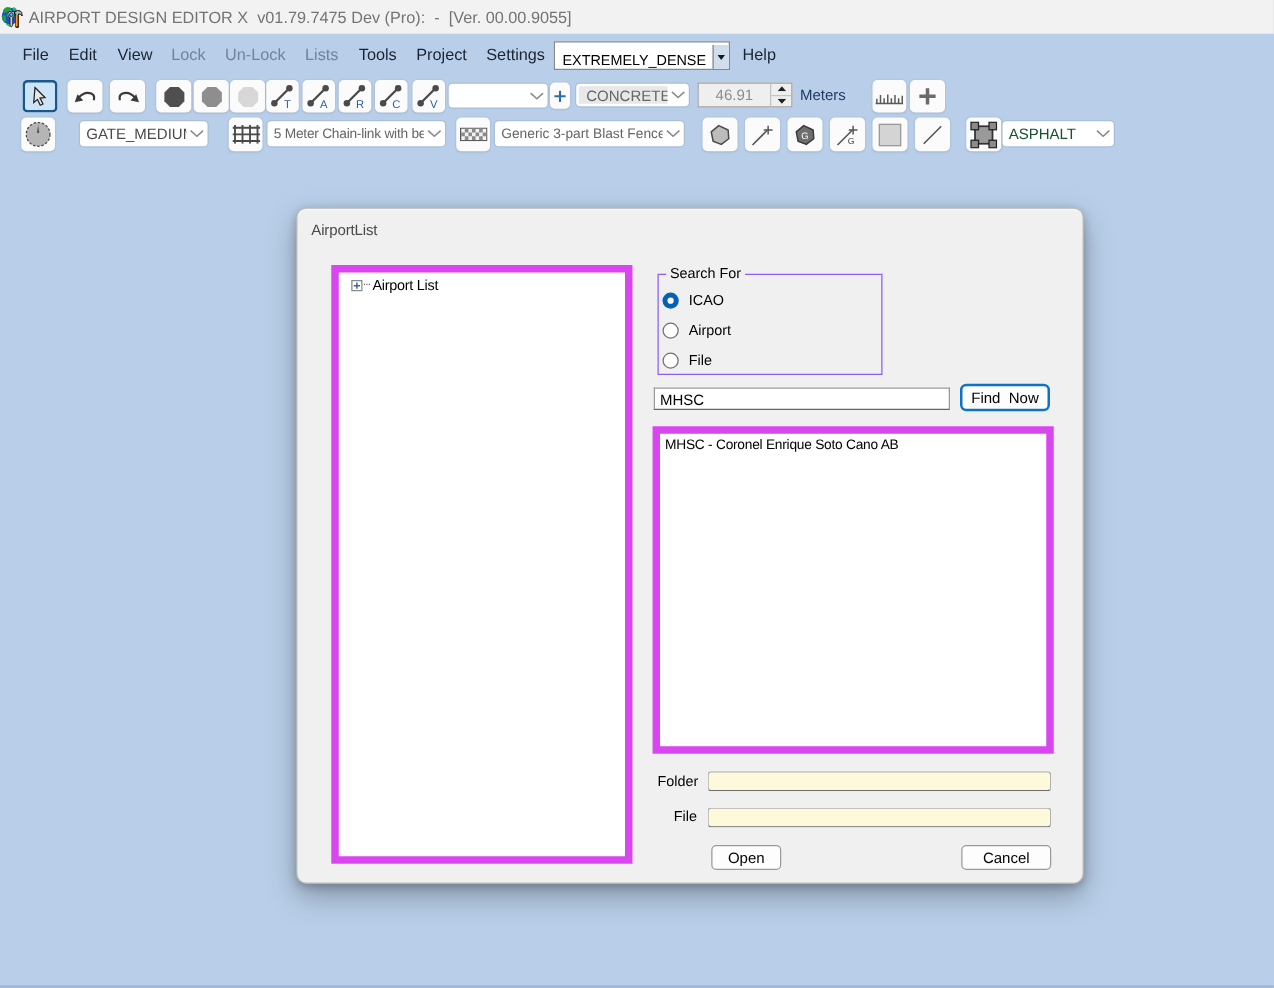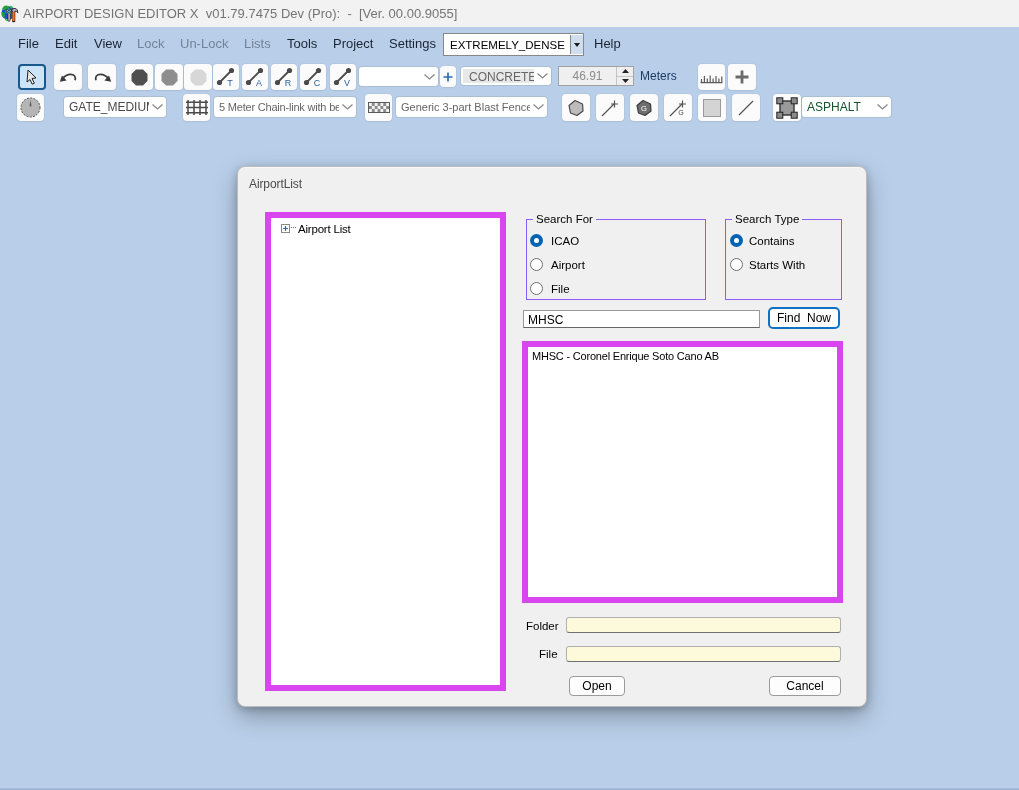--- a/index.html
+++ b/index.html
@@ -5,21 +5,21 @@
 html,body{margin:0;padding:0;}
 body{width:1019px;height:790px;position:relative;overflow:hidden;
   background:#b9cfe9;font-family:"Liberation Sans",sans-serif;}
 .abs{position:absolute;}
 
 #titlebar{left:0;top:0;width:1019px;height:27px;background:#f2f2f2;}
 #titletext{left:23px;top:6px;font-size:13px;color:#747474;}
 
 .menuitem{top:36px;font-size:13px;color:#1a2433;}
 .menudis{color:#72839b;}
-#menucombo{left:443px;top:33px;width:139px;height:21px;background:#fff;border:1px solid #888;display:flex;align-items:center;}
+#menucombo{left:443px;top:33px;width:139px;height:21px;background:#fff;border:1px solid #888;display:flex;align-items:flex-end;}
 #menucombo .txt{font-size:11.5px;color:#000;padding-left:6px;flex:1;white-space:nowrap;overflow:hidden;}
 #menucombo .dd{width:12px;height:19px;background:#cfdded;border-left:1px solid #888;display:flex;align-items:center;justify-content:center;}
 
 .tbtn{background:#fbfbfb;border-radius:4px;box-shadow:0 0 0 1px rgba(0,0,0,0.03),0 1px 2px rgba(0,0,0,0.06);display:flex;align-items:center;justify-content:center;}
 .tbtn.sel{background:#cce4f7;box-shadow:0 0 0 2px #19588c inset;}
 .tcombo{background:#fff;border-radius:3px;box-shadow:0 0 0 1px rgba(0,0,0,0.08);display:flex;align-items:center;font-size:12px;color:#333;}
 .tcombo .ctxt{flex:1;padding-left:5px;white-space:nowrap;overflow:hidden;}
 .chev{width:17px;flex:none;display:flex;align-items:center;justify-content:center;}
 
 #dialog{left:237px;top:166px;width:630px;height:541px;background:#f0f0f0;border-radius:8px;
@@ -322,27 +322,20 @@
   <div class="abs grp" style="left:288px;top:52px;width:180px;height:81px">
     <div class="grplabel">Search For</div>
     <div class="radio on" style="left:3px;top:14px"></div>
       <div class="rlabel" style="left:24px;top:15px">ICAO</div>
     <div class="radio off" style="left:3px;top:38px"></div>
       <div class="rlabel" style="left:24px;top:39px">Airport</div>
     <div class="radio off" style="left:3px;top:62px"></div>
       <div class="rlabel" style="left:24px;top:63px">File</div>
   </div>
 
-  <div class="abs grp" style="left:487px;top:52px;width:117px;height:81px">
-    <div class="grplabel">Search Type</div>
-    <div class="radio on" style="left:4px;top:14px"></div>
-      <div class="rlabel" style="left:23px;top:15px">Contains</div>
-    <div class="radio off" style="left:4px;top:38px"></div>
-      <div class="rlabel" style="left:23px;top:39px">Starts With</div>
-  </div>
 
   <div class="abs" style="left:285px;top:143px;width:237px;height:18px;background:#fff;border:1px solid #999;border-bottom-color:#666;box-sizing:border-box;">
     <div style="font-size:12px;color:#000;padding:2px 0 0 4px;">MHSC</div>
   </div>
   <div class="abs btn" style="left:530px;top:140px;width:72px;height:22px;border:2px solid #0f72c5;border-radius:5px;">Find&nbsp; Now</div>
 
   <div class="abs whitebox" style="left:284px;top:174px;width:321px;height:262px">
     <div style="font-size:11px;letter-spacing:-0.2px;color:#000;padding:3px 0 0 4px;">MHSC - Coronel Enrique Soto Cano AB</div>
   </div>
 

